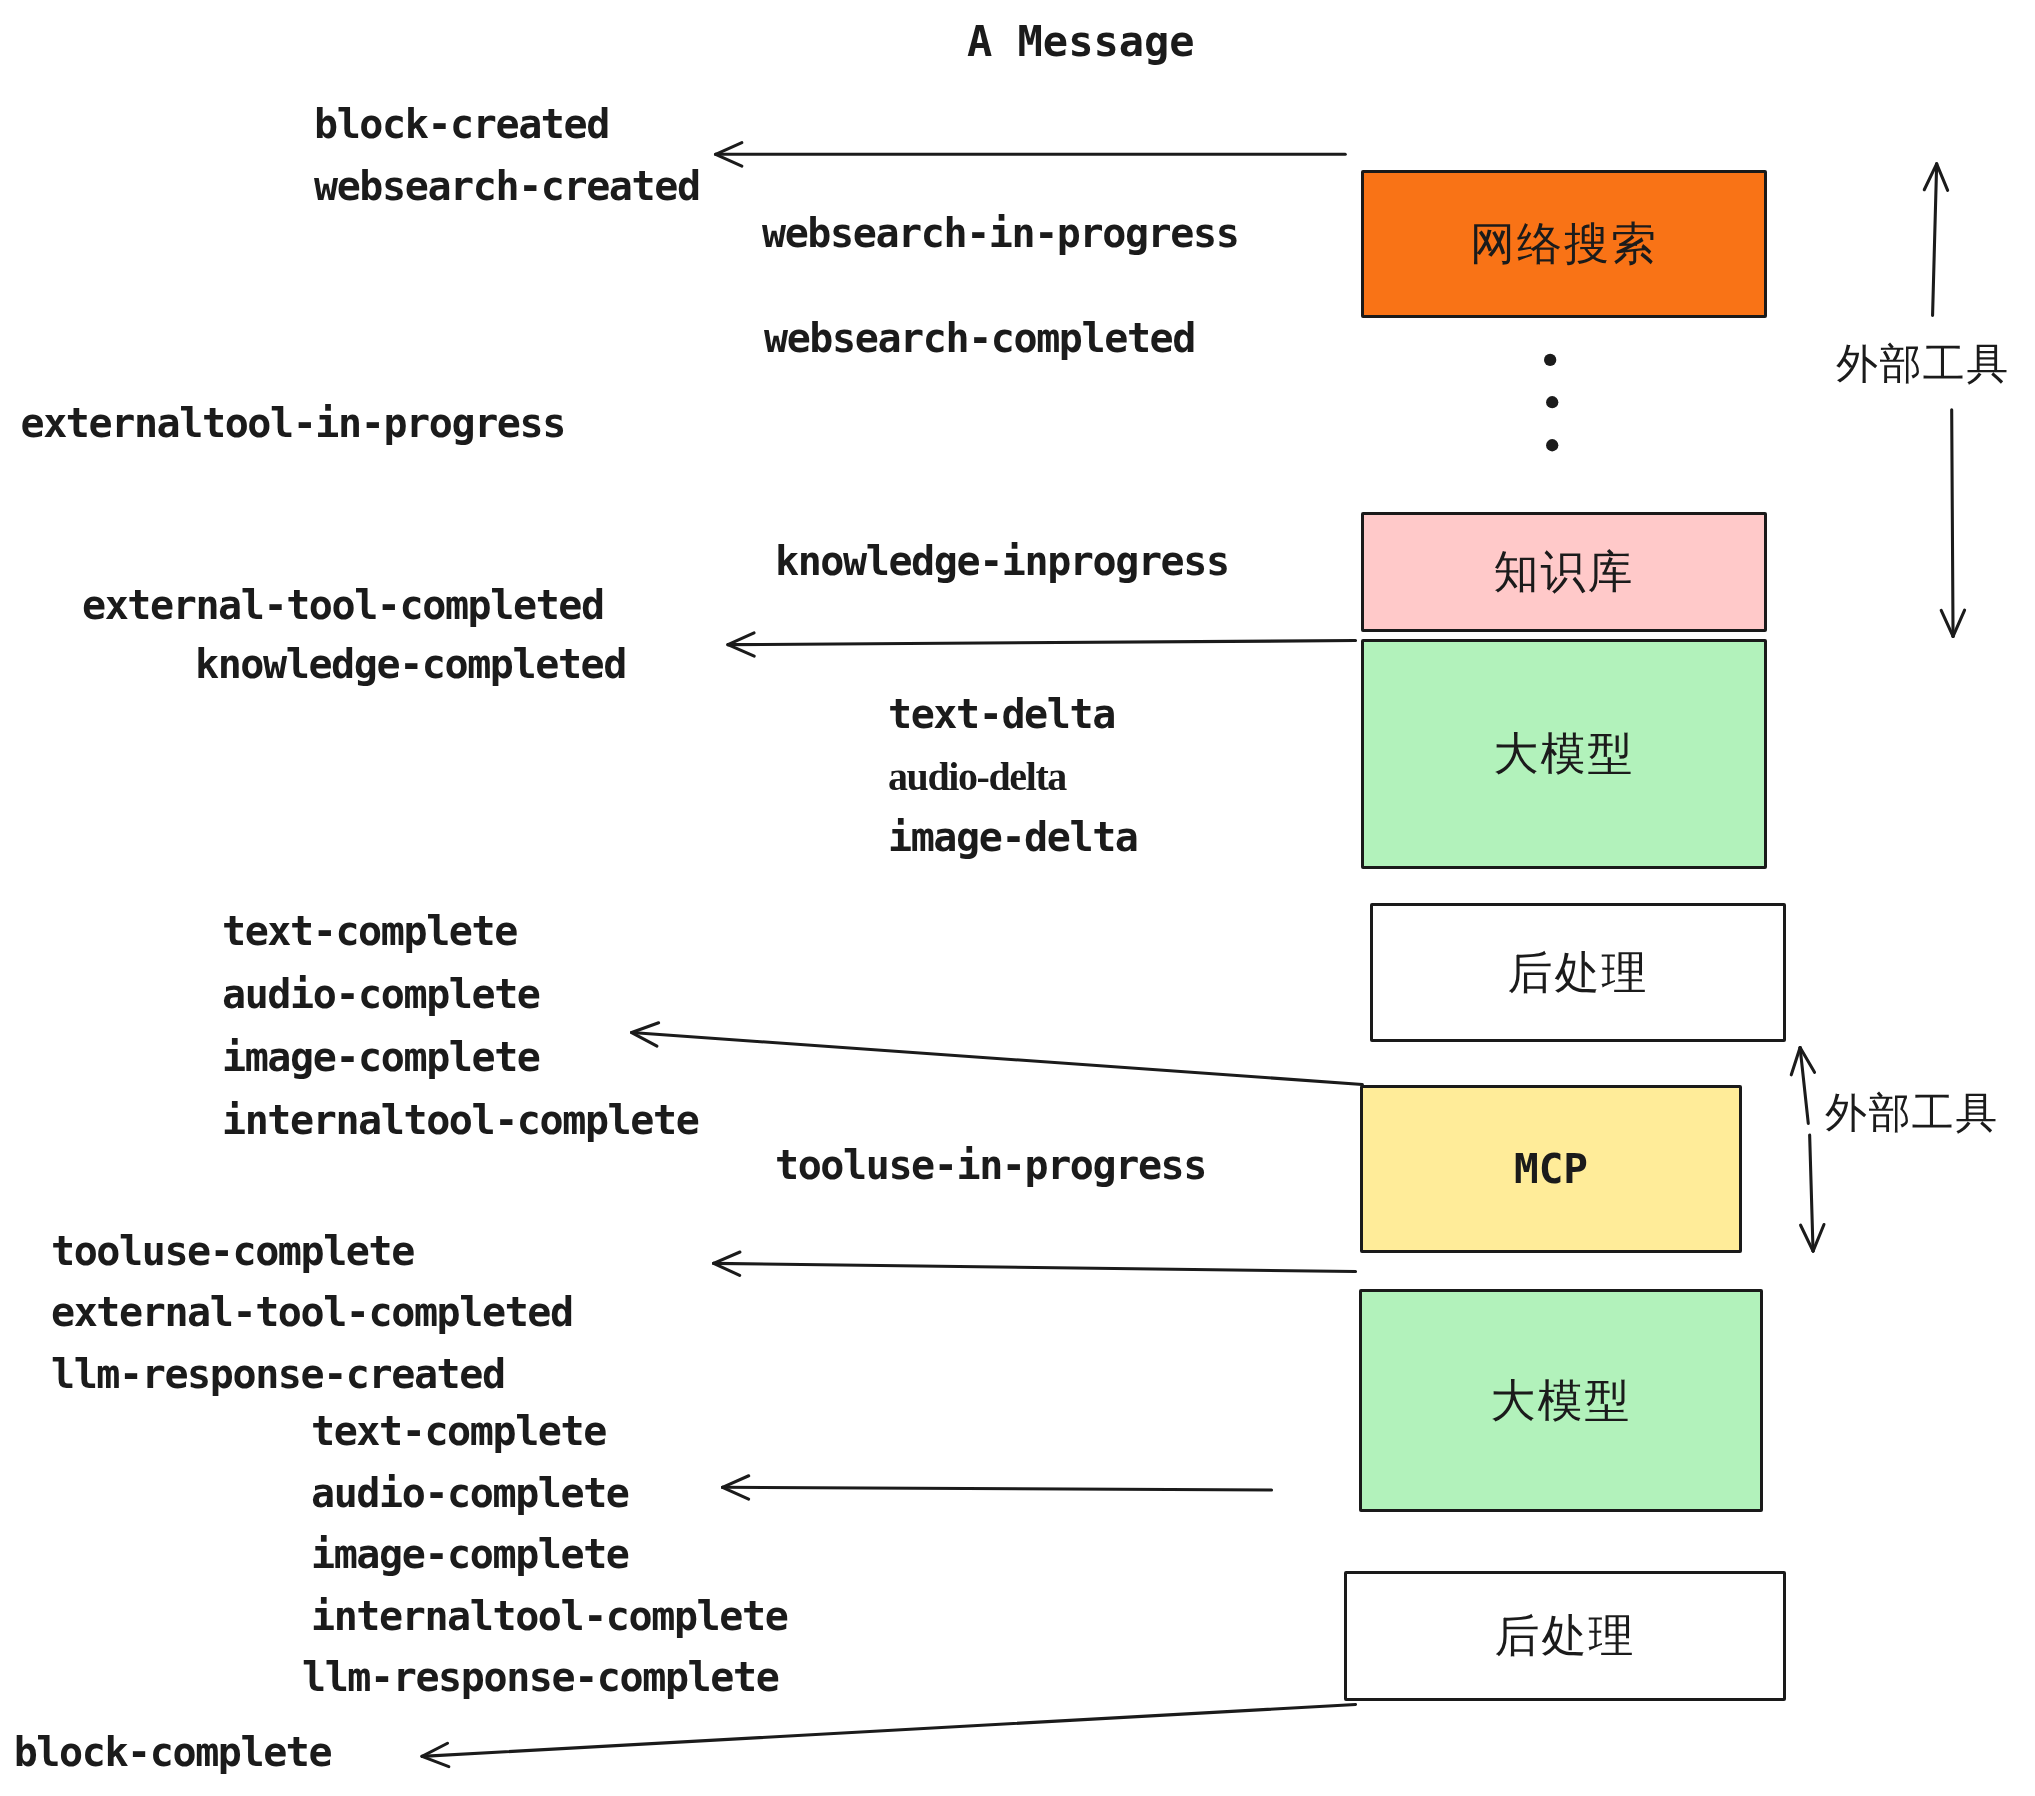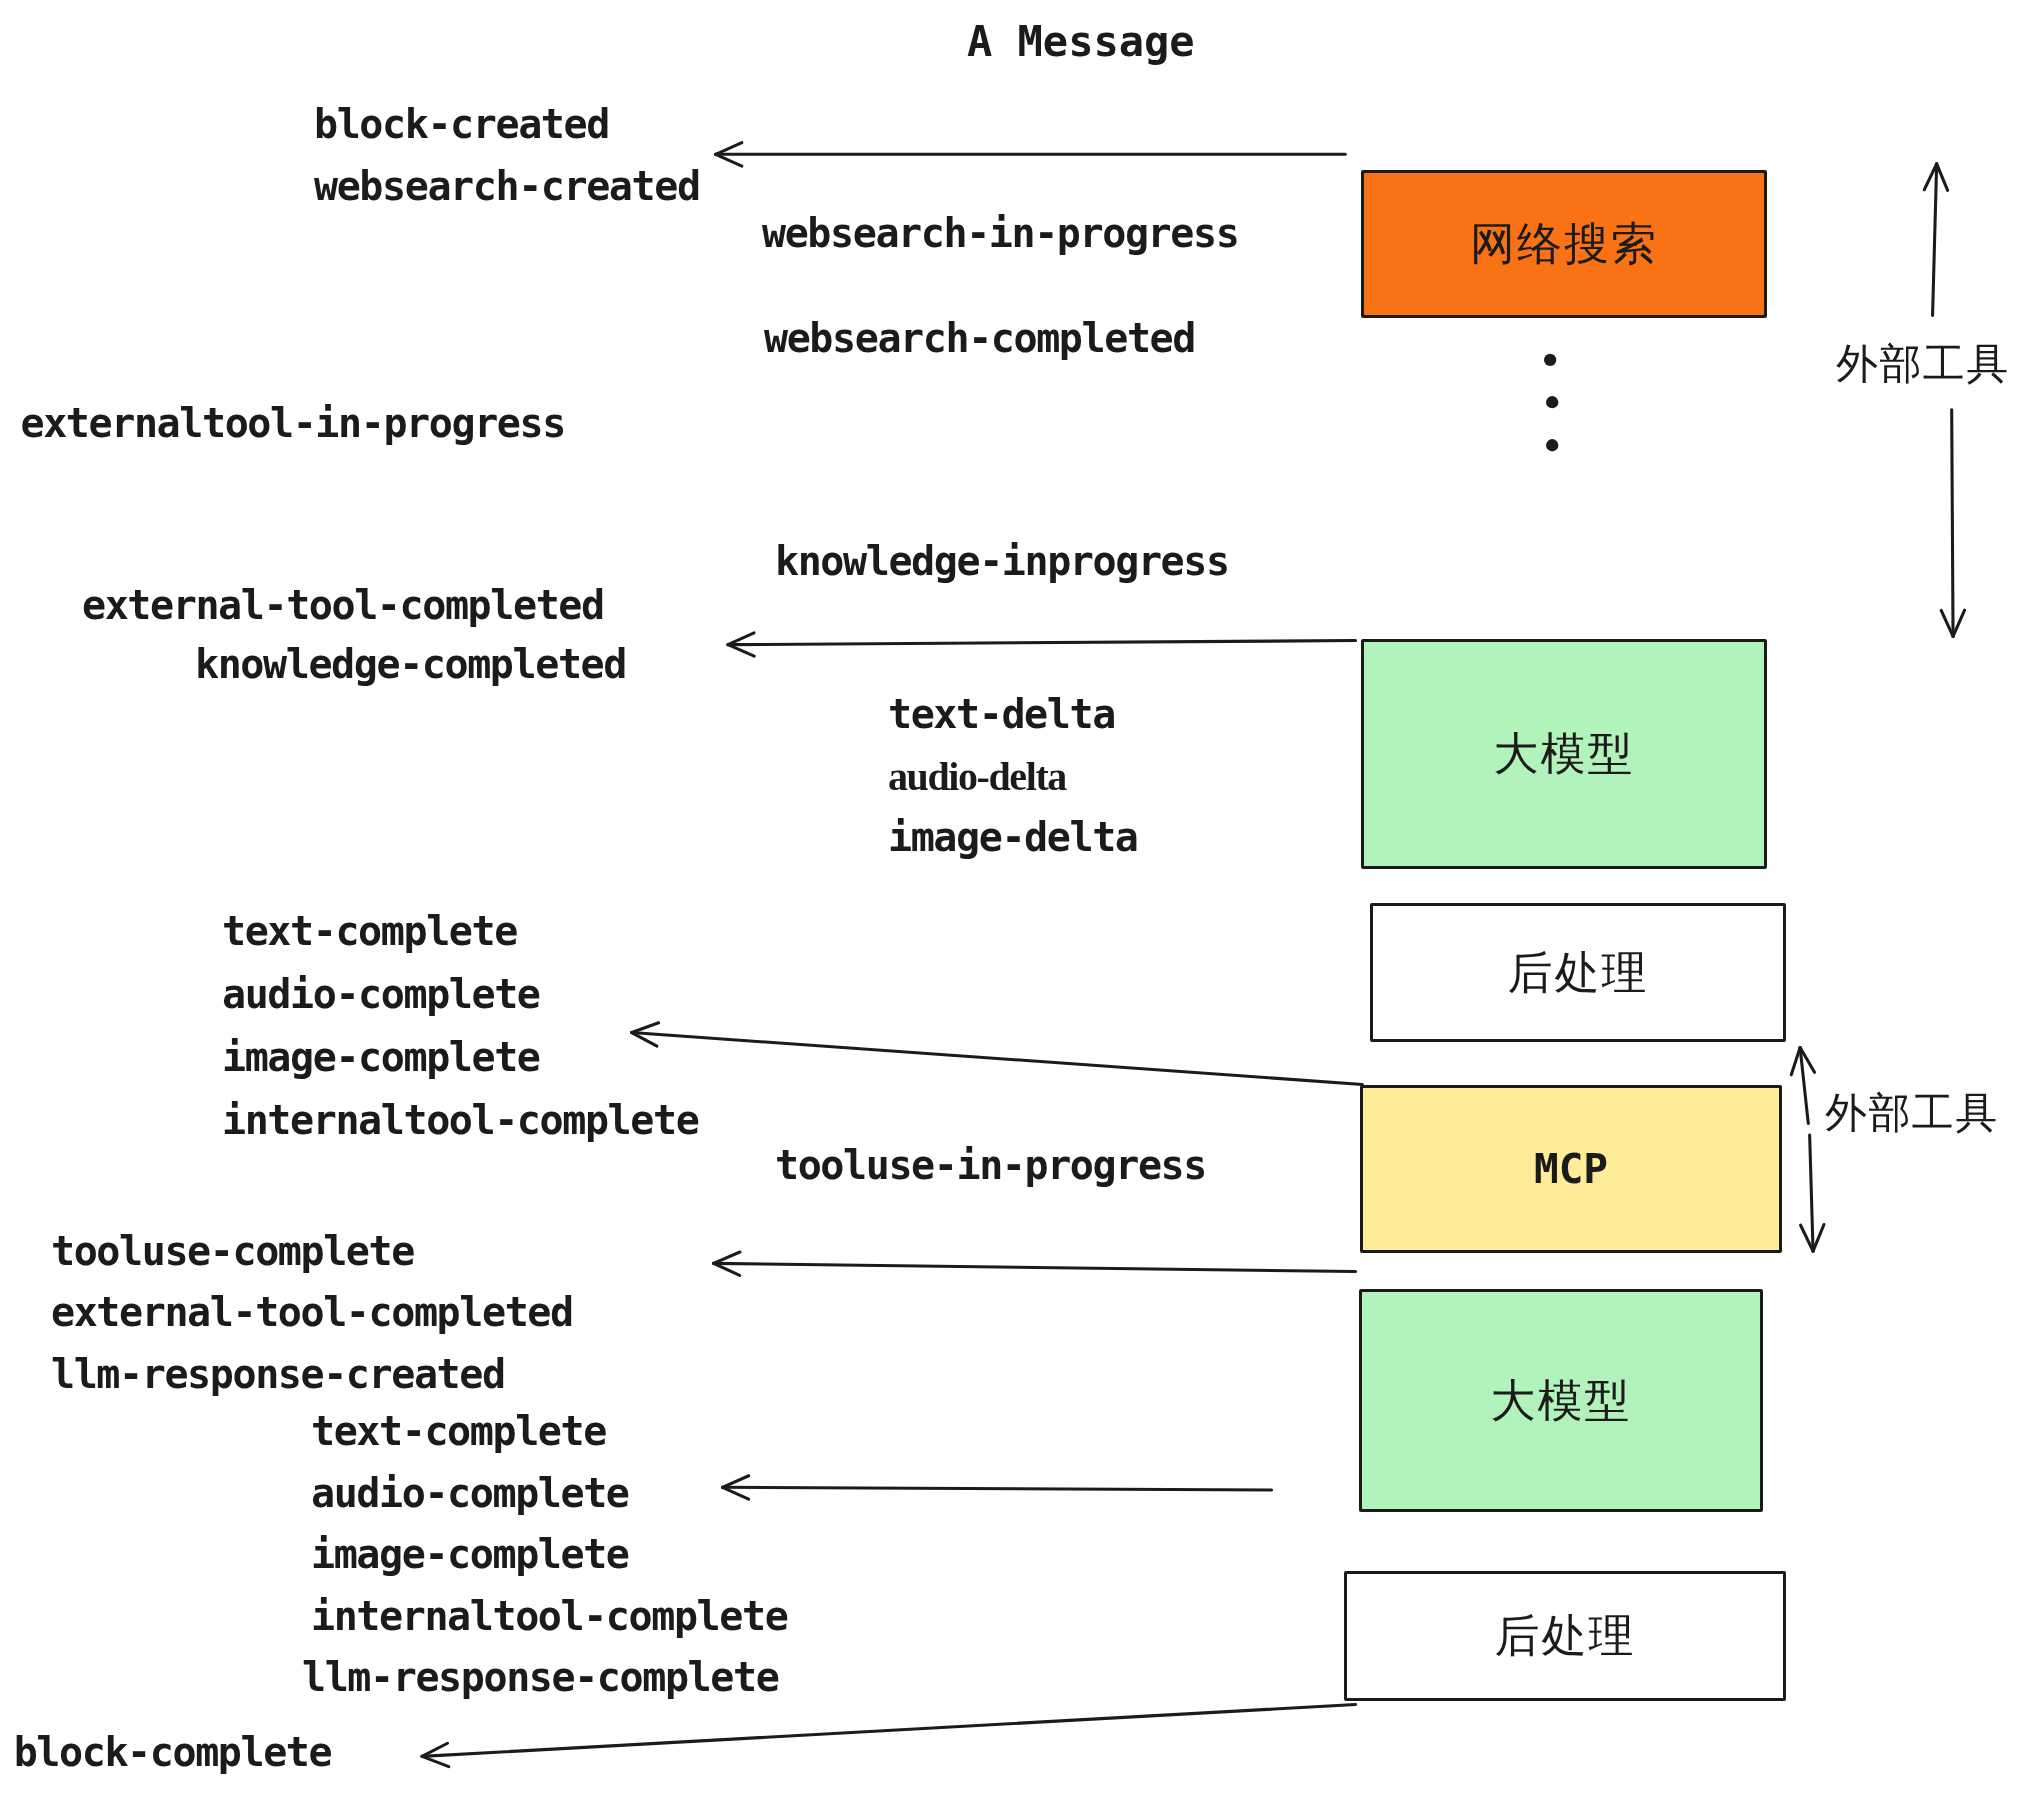--- a/index.html
+++ b/index.html
@@ -73,27 +73,30 @@
         <line x1="2655" y1="1832" x2="2636.754017729506" y2="1794.170327374073" stroke="#1b1b1b" stroke-width="4.5" stroke-linecap="round"></line>
       </g>
       <circle cx="2270" cy="527" r="9" fill="#1b1b1b"></circle>
       <circle cx="2273" cy="589" r="9" fill="#1b1b1b"></circle>
       <circle cx="2273" cy="652" r="9" fill="#1b1b1b"></circle>
     </svg>
 
 <div class="box" style="left: 1361px; top: 170px; width: 406px; height: 148px; background: #f97316;">
       <span class="lbl">网络搜索</span>
     </div>
+    <div class="box" style="left: 1361px; top: 512px; width: 406px; height: 120px; background: rgb(255, 201, 201);">
+      <span class="lbl">知识库</span>
+    </div>
     <div class="box" style="left: 1361px; top: 639px; width: 406px; height: 230px; background: rgb(178, 242, 187);">
       <span class="lbl">大模型</span>
     </div>
     <div class="box" style="left: 1370px; top: 903px; width: 416px; height: 139px; background: rgb(255, 255, 255);">
       <span class="lbl">后处理</span>
     </div>
-    <div class="box mono" style="left: 1360px; top: 1085px; width: 422px; height: 168px; background: rgb(255, 236, 153);">
+    <div class="box mono" style="left: 1360px; top: 1085px; width: 382px; height: 168px; background: rgb(255, 236, 153);">
       <span class="lbl">MCP</span>
     </div>
     <div class="box" style="left: 1359px; top: 1289px; width: 404px; height: 223px; background: rgb(178, 242, 187);">
       <span class="lbl">大模型</span>
     </div>
     <div class="box" style="left: 1344px; top: 1571px; width: 442px; height: 130px; background: rgb(255, 255, 255);">
       <span class="lbl">后处理</span>
     </div>
     <div class="event" style="left: 314px; top: 101px;">block-created</div>
     <div class="event" style="left: 314px; top: 163px; text-align: center;">websearch-created</div>

